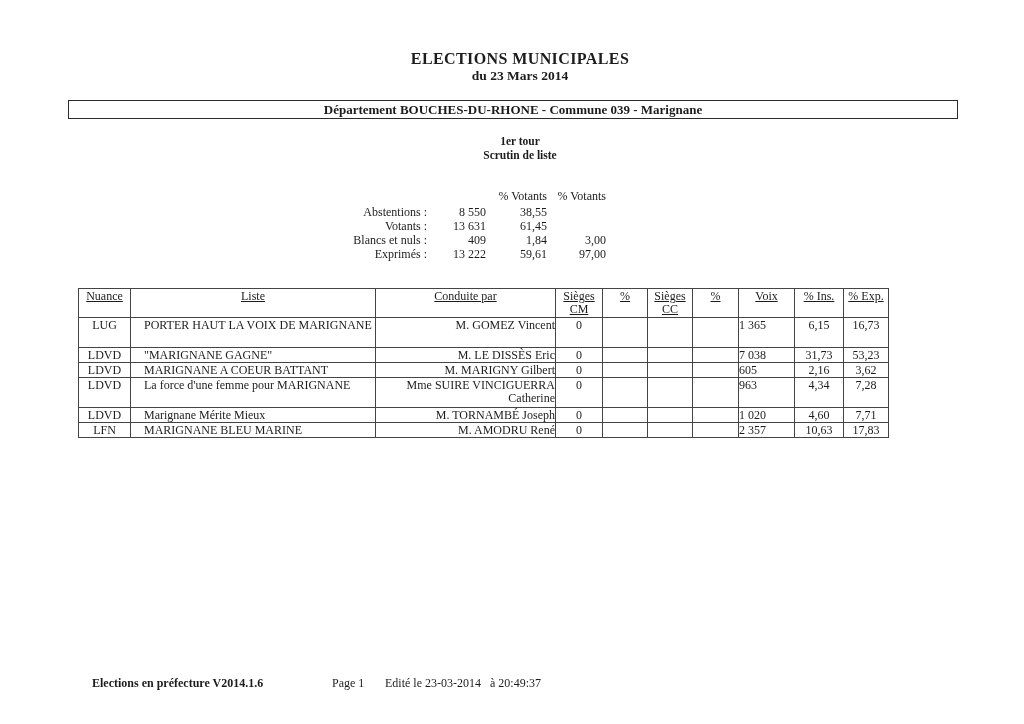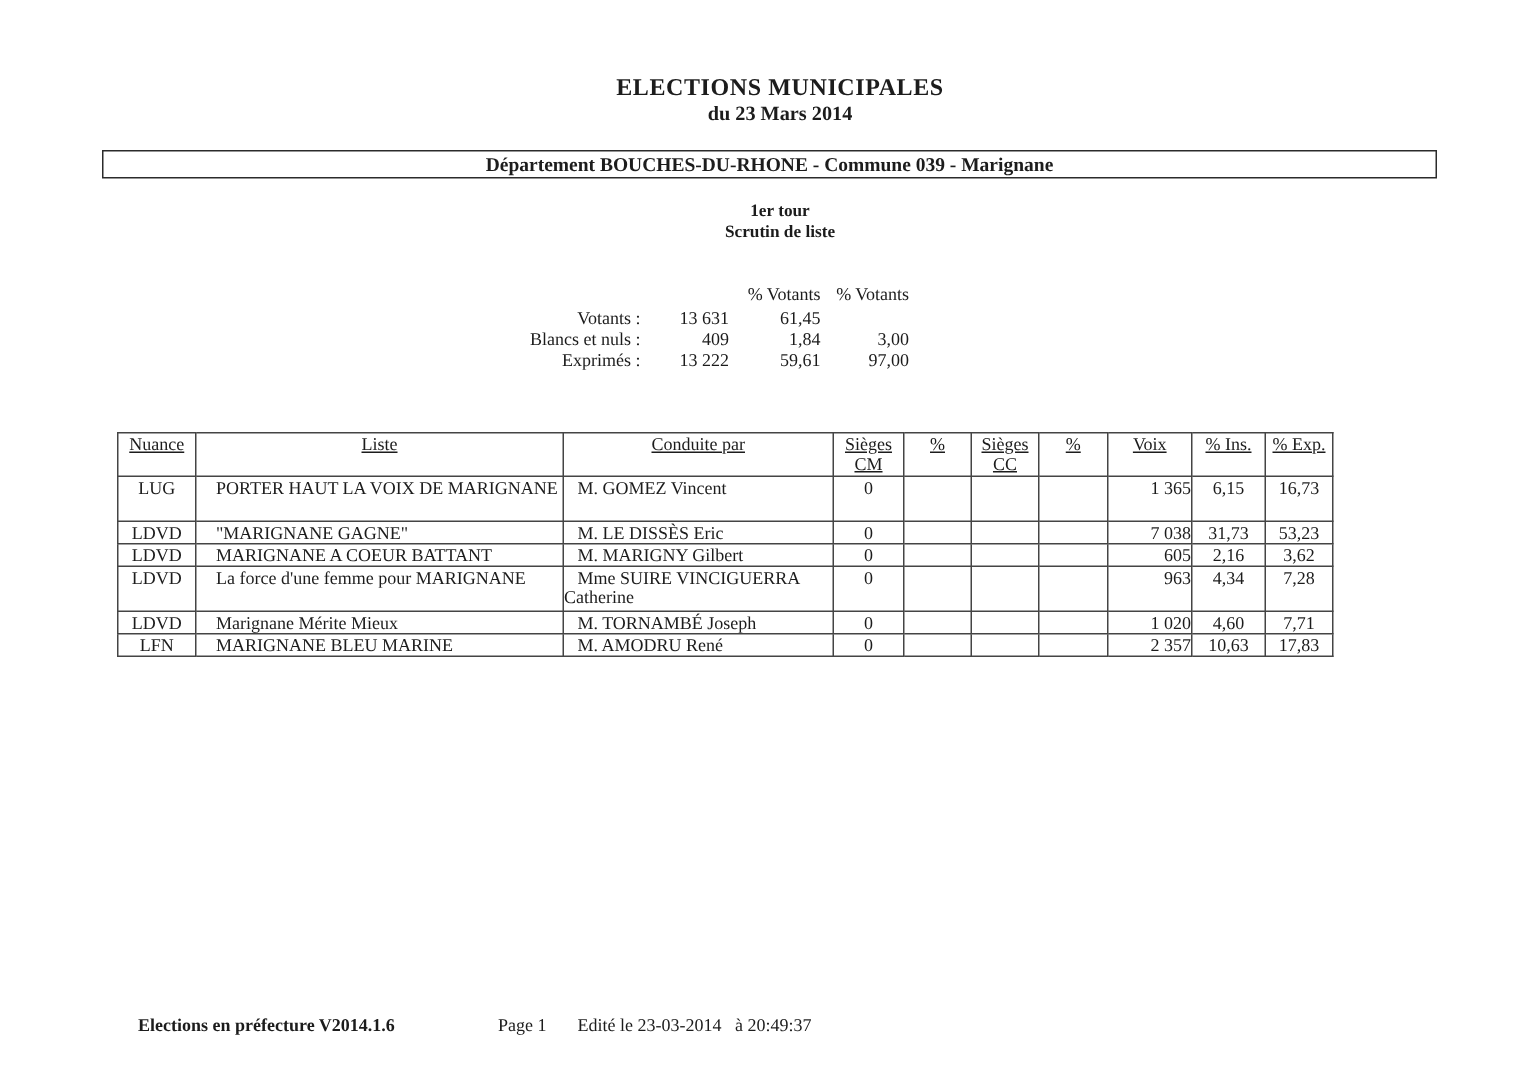--- a/index.html
+++ b/index.html
@@ -36,22 +36,22 @@
     width:810px; table-layout:fixed; border-collapse:collapse;
     font-size:12px;
   }
   table.results td {
     border:1px solid #444; vertical-align:top;
     line-height:13px; padding:1px 0 0 0; overflow:hidden;
   }
   tr.h29 { height:29px;text-decoration:underline; } tr.h30 { height:30px; } tr.h15 { height:15px; }
   td.center { text-align:center; }
   td.liste-cell { text-align:left; padding-left:1px; text-indent:13px; }
-  td.cond-cell  { text-align:left; padding-left:1px; text-indent:9px; }
-  td.voix-cell  { text-align:right; padding-right:6px; }
+  td.cond-cell  { text-align:right; padding-left:1px; text-indent:9px; }
+  td.voix-cell  { text-align:left; padding-right:6px; }
   td.pct-cell   { text-align:center; }
   
   .footer-item { position:absolute; top:676px; font-size:12px; line-height:14px; white-space:nowrap; }
   .f-version { left:92px;font-weight:bold; }
   .f-page    { left:293px;margin-left:39px; }
   .f-edited  { left:385px; }
   .f-time    { left:490px; }
 </style>
 </head>
 <body>
@@ -67,20 +67,26 @@
   <div>1er tour</div>
   <div>Scrutin de liste</div>
 </div>
 
 <div class="stats">
   <div class="srow hdr">
     <div class="cell"></div>
     <div class="cell"></div>
     <div class="cell">% Votants</div>
     <div class="cell">% Votants</div>
+  </div>
+  <div class="srow">
+    <div class="cell">Abstentions :</div>
+    <div class="cell">8 550</div>
+    <div class="cell">38,55</div>
+    <div class="cell"></div>
   </div>
   <div class="srow">
     <div class="cell">Votants :</div>
     <div class="cell">13 631</div>
     <div class="cell">61,45</div>
     <div class="cell"></div>
   </div>
   <div class="srow">
     <div class="cell">Blancs et nuls :</div>
     <div class="cell">409</div>

